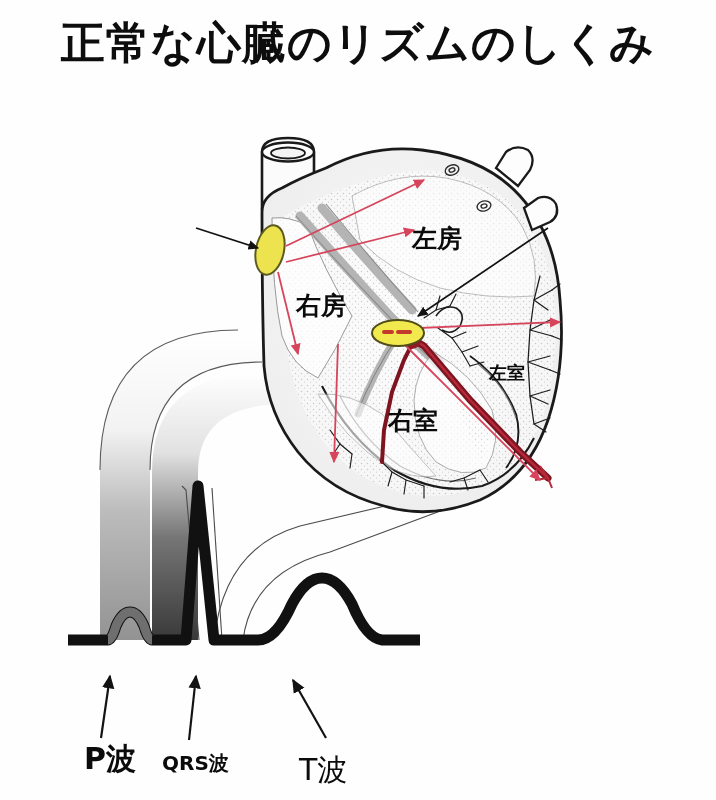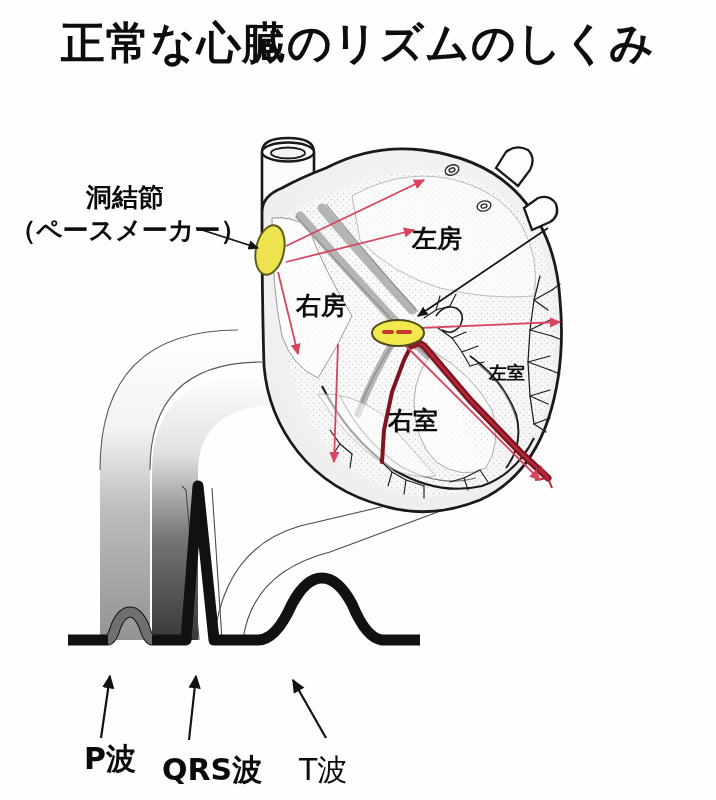--- a/index.html
+++ b/index.html
@@ -49,21 +49,21 @@
   }
   .lbl-sa-1 { left: 86px; top: 180px; font-size: 26px; }
   .lbl-sa-2 { left: 10px;  top: 213px; font-size: 26px; }
   .lbl-av-1 { left: 554px; top: 211px; font-size: 26px; }
   .lbl-av-2 { left: 548px; top: 245px; font-size: 26px; }
   .lbl-la   { left: 412px; top: 222px; font-size: 25px; }
   .lbl-ra   { left: 296px; top: 289px; font-size: 25px; }
   .lbl-lv   { left: 489px; top: 361px; font-size: 18px; }
   .lbl-rv   { left: 372px; top: 404px; font-size: 25px; margin-left: 16px; }
   .lbl-p    { left: 84px;  top: 739px; font-size: 30px; font-weight: 700; }
-  .lbl-qrs  { left: 162px; top: 750px; font-size: 30px; font-weight: 700; text-align: right; }
+  .lbl-qrs  { left: 162px; top: 750px; font-size: 20px; font-weight: 700; text-align: right; }
   .lbl-t    { left: 299px; top: 750px; font-size: 30px; font-weight: 400; }
 </style>
 </head>
 <body>
 
 <div id="stage">
 
   <svg viewBox="0 0 716 800" xmlns="http://www.w3.org/2000/svg">
     <defs>
       <linearGradient id="bandGrad" x1="0" y1="0" x2="0" y2="1">
@@ -265,22 +265,20 @@
 
     <g fill="none" stroke="#131313" stroke-width="2.2" marker-end="url(#blkArrow)">
       <path d="M101,738 L110,676"></path>
       <path d="M189,740 L196,676"></path>
       <path name="t" d="M326,738 L293,680"></path>
     </g>
   </svg>
 
   <div class="ttl">正常な心臓のリズムのしくみ</div>
 
-  <div class="lbl lbl-sa-1">洞結節</div>
-  <div class="lbl lbl-sa-2">（ペースメーカー）</div>
 
 
   <div class="lbl lbl-la">左房</div>
   <div class="lbl lbl-ra">右房</div>
   <div class="lbl lbl-lv">左室</div>
   <div class="lbl lbl-rv">右室</div>
 
   <div class="lbl lbl-p">P波</div>
   <div class="lbl lbl-qrs">QRS波</div>
   <div class="lbl lbl-t">T波</div>

